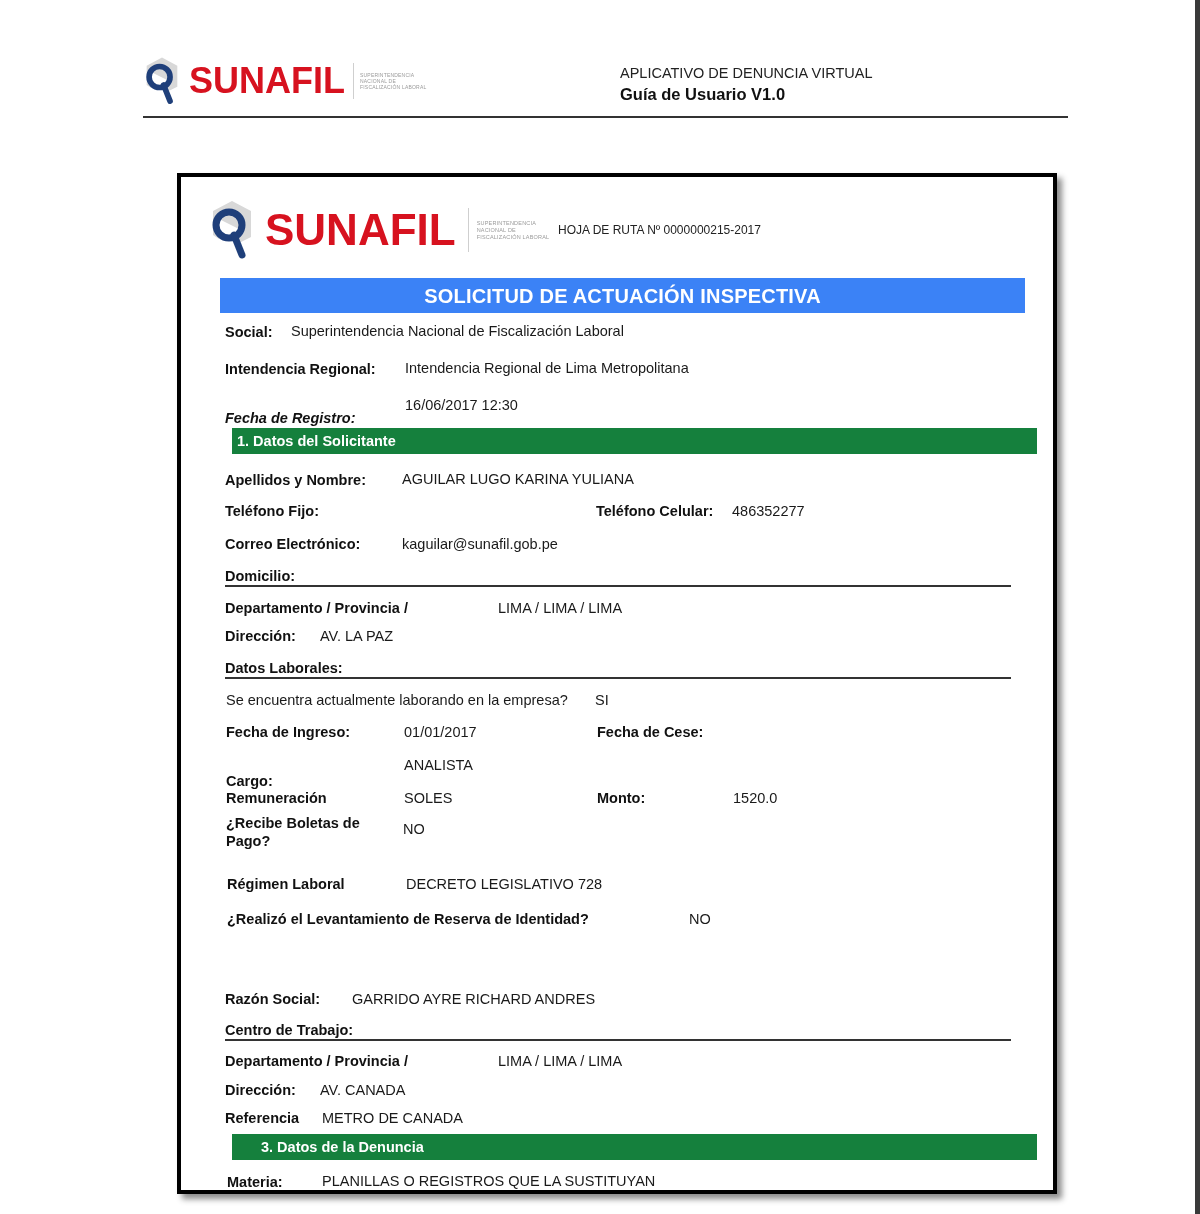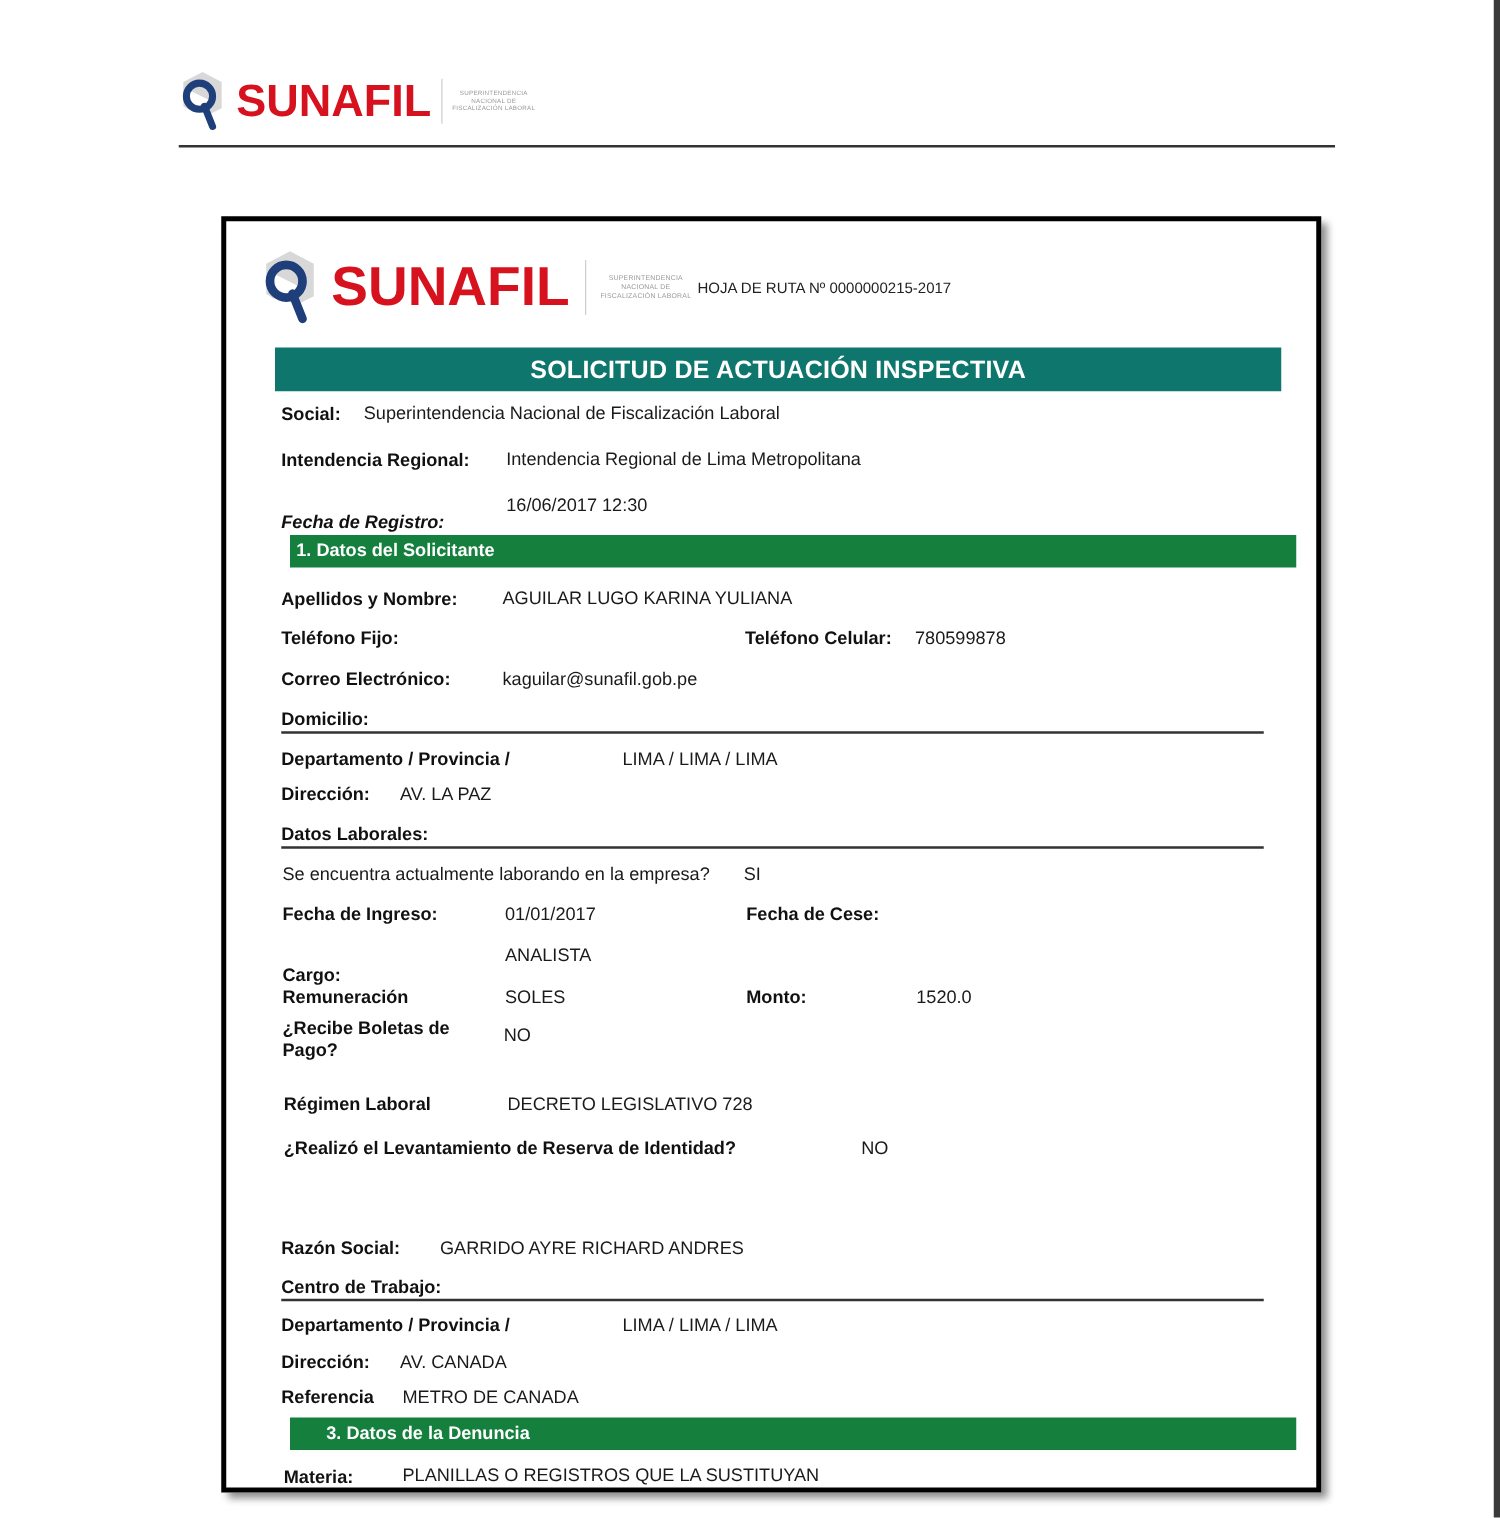--- a/index.html
+++ b/index.html
@@ -9,21 +9,21 @@
     font-family: "Liberation Sans", sans-serif;
     color: #111;
   }
   .right-strip {
     position: absolute; top: 0; right: 0; width: 5px; height: 1214px;
     background: #3a3a3a;
   }
   
   .page-header { position: absolute; left: 143px; top: 52px; width: 925px; height: 66px; }
   .page-header .rule { position: absolute; left: 0; top: 64px; width: 925px; height: 2px; background: #333; }
-  .logo { position: absolute; display: flex; align-items: center; text-align: center; }
+  .logo { position: absolute; display: flex; align-items: center; }
   .logo .mark { position: relative; }
   .logo .word {
     font-family: "Liberation Sans", sans-serif; font-weight: bold; color: #d7121f;
     letter-spacing: 0px; line-height: 1;
   }
   .logo .divider { background: #cfcfcf; width: 1px; }
   .logo .tag {
     color: #9a9a9a; font-size: 5px; line-height: 6px; text-transform: uppercase;
     letter-spacing: 0.2px;
   }
@@ -44,21 +44,21 @@
   }
   .form-logo { left: 28px; top: 20px; }
   .form-logo .mark { width: 46px; height: 66px; }
   .form-logo .word { font-size: 44px; margin-left: 10px; }
   .form-logo .divider { height: 44px; margin: 0 8px 0 12px; }
   .form-logo .tag { width: 80px; font-size: 5.5px; line-height: 7px; }
   .ruta { position: absolute; left: 377px; top: 46px; font-size: 12px; color: #222; }
 
   .title-bar {
     position: absolute; left: 39px; top: 101px; width: 805px; height: 35px;
-    background: #0f766e; color: #fff; font-weight: bold; font-size: 20px;
+    background: #3b82f6; color: #fff; font-weight: bold; font-size: 20px;
     text-align: center; line-height: 37px; letter-spacing: 0.2px;
   }
   .section-bar {
     position: absolute; left: 51px; width: 805px; height: 26px;
     background: #15803d; color: #fff; font-weight: bold; font-size: 14.5px;
     line-height: 27px; padding-left: 5px; box-sizing: border-box;
   }
   .f { position: absolute; font-size: 14.5px; color: #1a1a1a; white-space: nowrap; }
   .f.b { font-weight: bold; color: #111; }
   .hr { position: absolute; left: 44px; width: 786px; height: 2px; background: #333; }
@@ -73,20 +73,24 @@
     <div class="mark">
       <svg width="38" height="50" viewBox="0 0 46 62">
         <polygon points="23,2 42,12 42,38 30,44 30,30 10,20 10,40 4,36 4,12" fill="#d8d8d8"></polygon>
         <circle cx="20" cy="26" r="13" fill="none" stroke="#1f3f7a" stroke-width="7"></circle>
         <line x1="25" y1="36" x2="33" y2="56" stroke="#1f3f7a" stroke-width="7" stroke-linecap="round"></line>
       </svg>
     </div>
     <div class="word">SUNAFIL</div>
     <div class="divider"></div>
     <div class="tag">Superintendencia Nacional de Fiscalización Laboral</div>
+  </div>
+  <div class="hdr-right">
+    <div class="app">APLICATIVO DE DENUNCIA VIRTUAL</div>
+    <div class="guide">Guía de Usuario V1.0</div>
   </div>
   <div class="rule"></div>
 </div>
 
 <div class="frame">
   <div class="logo form-logo">
     <div class="mark">
       <svg width="46" height="66" viewBox="0 0 46 62">
         <polygon points="23,2 42,12 42,38 30,44 30,30 10,20 10,40 4,36 4,12" fill="#d8d8d8"></polygon>
         <circle cx="20" cy="26" r="13" fill="none" stroke="#1f3f7a" stroke-width="7"></circle>
@@ -108,21 +112,21 @@
   <div class="f b" style="left:44px;top:233px;font-style:italic;">Fecha de Registro:</div>
   <div class="f" style="left:224px;top:220px;">16/06/2017 12:30</div>
 
   <div class="section-bar" style="top:251px;">1.  Datos del Solicitante</div>
 
   <div class="f b" style="left:44px;top:295px;">Apellidos y Nombre:</div>
   <div class="f" style="left:221px;top:294px;">AGUILAR LUGO KARINA YULIANA</div>
   <div class="f b" style="left:44px;top:326px;">Teléfono Fijo:</div>
   <div class="f" style="left:221px;top:326px;"></div>
   <div class="f b" style="left:415px;top:326px;">Teléfono Celular:</div>
-  <div class="f" style="left:551px;top:326px;">780599878</div>
+  <div class="f" style="left:551px;top:326px;">486352277</div>
   <div class="f b" style="left:44px;top:359px;">Correo Electrónico:</div>
   <div class="f" style="left:221px;top:359px;">kaguilar@sunafil.gob.pe</div>
   <div class="f b" style="left:44px;top:391px;">Domicilio:</div>
   <div class="hr" style="top:408px;"></div>
 
   <div class="f b" style="left:44px;top:423px;">Departamento / Provincia /</div>
   <div class="f" style="left:317px;top:423px;">LIMA / LIMA / LIMA</div>
   <div class="f b" style="left:44px;top:451px;">Dirección:</div>
   <div class="f" style="left:139px;top:451px;">AV. LA PAZ</div>
   <div class="f b" style="left:44px;top:483px;">Datos Laborales:</div>

